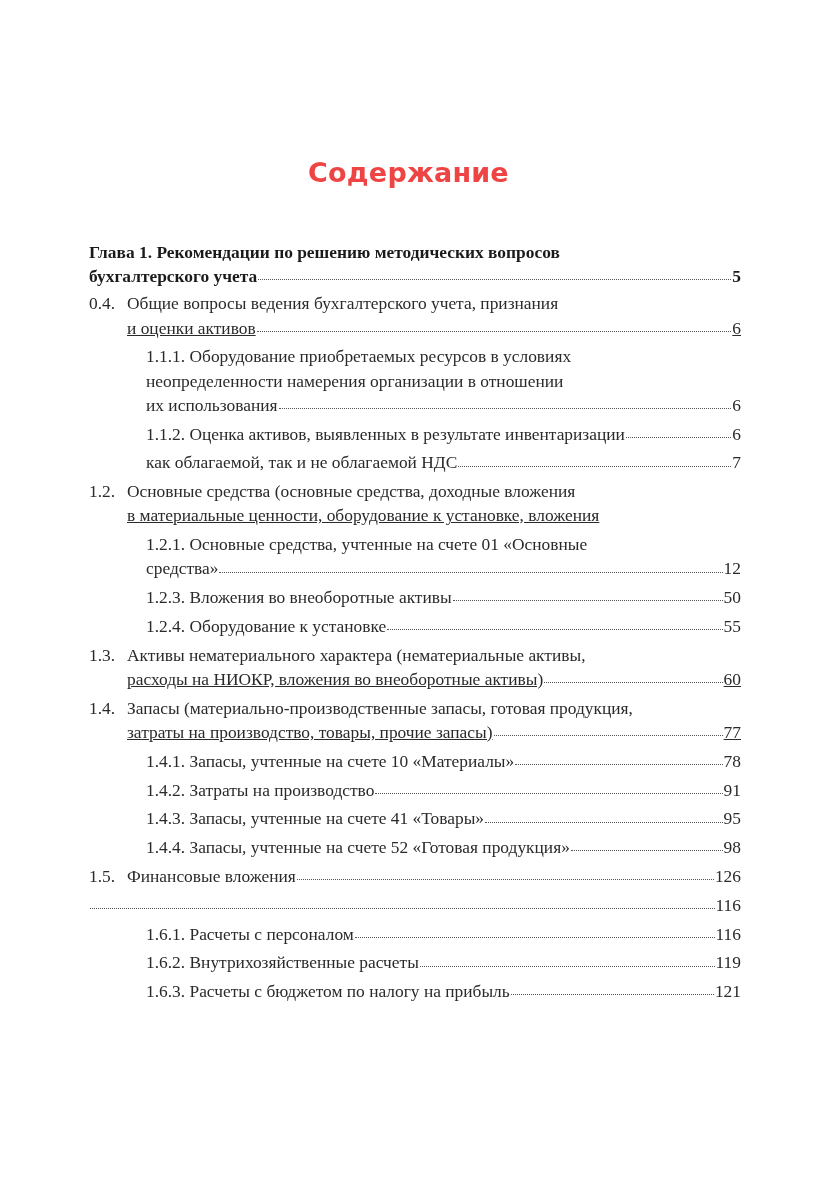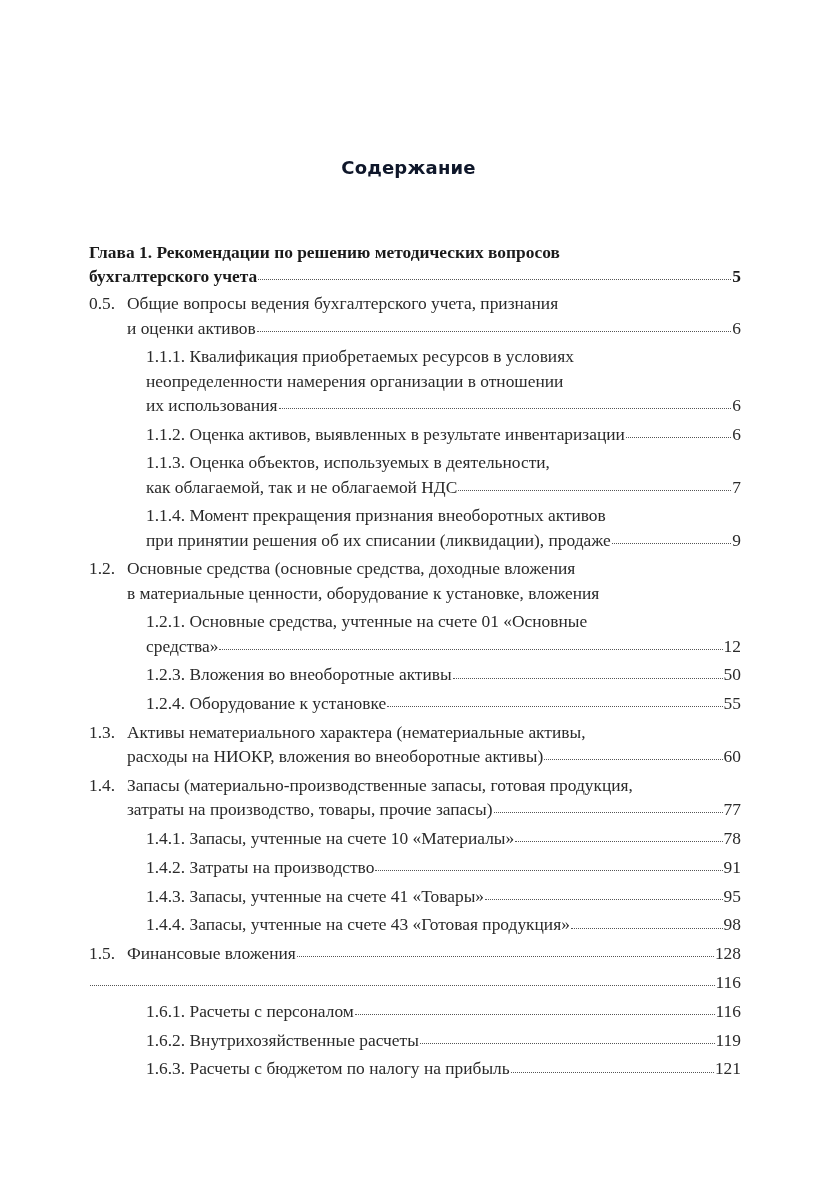--- a/index.html
+++ b/index.html
@@ -5,97 +5,88 @@
   html, body { margin: 0; padding: 0; background: #ffffff; }
   body {
     width: 817px; height: 1200px; position: relative; overflow: hidden;
     font-family: "Liberation Serif", "DejaVu Serif", serif;
     color: #2a2a2a;
   }
   .page-title {
     position: absolute; top: 157px; left: 0; width: 817px;
     text-align: center;
     font-family: "DejaVu Sans", "Liberation Sans", sans-serif;
-    font-weight: bold; font-size: 18px; letter-spacing: 0.2px;
-    color: #0f172a;
+    font-weight: bold; font-size: 27px; letter-spacing: 0.2px;
+    color: #ef4444;
   }
   .toc {
     position: absolute; top: 240px; left: 89px; width: 652px;
     font-size: 17.4px; line-height: 24.2px;
   }
   .entry { position: relative; margin-bottom: 4.6px; }
   .entry .line { display: block; white-space: nowrap; }
   .entry .last { display: flex; align-items: flex-start; white-space: nowrap; }
   .entry .last .txt { flex: 0 0 auto; }
   .entry .last .dots {
     flex: 1 1 auto; overflow: hidden; margin: 0 1px;
     border-bottom: 1.6px dotted #555; height: 0; position: relative; top: -3px;
     align-self: flex-end; margin-bottom: 5px;
   }
   .entry .last .pg { flex: 0 0 auto; }
 
   .lvl0 { font-weight: bold; color: #1a1a1a; margin-bottom: 3px; }
   .lvl1 .line, .lvl1 .last { padding-left: 0; }
-  .lvl1 .cont { padding-left: 38px; }
+  .lvl1 .cont { padding-left: 38px; text-decoration: underline; }
   .lvl1 .first .num { display: inline-block; min-width: 38px; }
   .lvl2 { padding-left: 57px; }
   .lvl2 .cont { padding-left: 0; }
 </style>
 </head>
 <body>
 
 <div class="page-title">Содержание</div>
 
 <div class="toc" id="toc">
     <div class="entry lvl0">
       <div class="line first"><span class="txt">Глава 1. Рекомендации по решению методических вопросов</span></div>
       <div class="last cont">
         <span class="txt">бухгалтерского учета</span>
         <span class="dots"></span>
         <span class="pg">5</span>
       </div>
     </div>
     <div class="entry lvl1">
-      <div class="line first"><span class="txt"><span class="num">0.5.</span><span>Общие вопросы ведения бухгалтерского учета, признания</span></span></div>
+      <div class="line first"><span class="txt"><span class="num">0.4.</span><span>Общие вопросы ведения бухгалтерского учета, признания</span></span></div>
       <div class="last cont">
         <span class="txt">и оценки активов</span>
         <span class="dots"></span>
         <span class="pg">6</span>
       </div>
     </div>
     <div class="entry lvl2">
-      <div class="line first"><span class="txt">1.1.1. Квалификация приобретаемых ресурсов в условиях</span></div>
+      <div class="line first"><span class="txt">1.1.1. Оборудование приобретаемых ресурсов в условиях</span></div>
       <div class="line cont"><span class="txt">неопределенности намерения организации в отношении</span></div>
       <div class="last cont">
         <span class="txt">их использования</span>
         <span class="dots"></span>
         <span class="pg">6</span>
       </div>
     </div>
     <div class="entry lvl2">
       <div class="last first">
         <span class="txt">1.1.2. Оценка активов, выявленных в результате инвентаризации</span>
         <span class="dots"></span>
         <span class="pg">6</span>
       </div>
     </div>
     <div class="entry lvl2">
-      <div class="line first"><span class="txt">1.1.3. Оценка объектов, используемых в деятельности,</span></div>
       <div class="last cont">
         <span class="txt">как облагаемой, так и не облагаемой НДС</span>
         <span class="dots"></span>
         <span class="pg">7</span>
-      </div>
-    </div>
-    <div class="entry lvl2">
-      <div class="line first"><span class="txt">1.1.4. Момент прекращения признания внеоборотных активов</span></div>
-      <div class="last cont">
-        <span class="txt">при принятии решения об их списании (ликвидации), продаже</span>
-        <span class="dots"></span>
-        <span class="pg">9</span>
       </div>
     </div>
     <div class="entry lvl1">
       <div class="line first"><span class="txt"><span class="num">1.2.</span><span>Основные средства (основные средства, доходные вложения</span></span></div>
       <div class="line cont"><span class="txt">в материальные ценности, оборудование к установке, вложения</span></div>
     </div>
     <div class="entry lvl2">
       <div class="line first"><span class="txt">1.2.1. Основные средства, учтенные на счете 01 «Основные</span></div>
       <div class="last cont">
         <span class="txt">средства»</span>
@@ -149,30 +140,30 @@
     </div>
     <div class="entry lvl2">
       <div class="last first">
         <span class="txt">1.4.3. Запасы, учтенные на счете 41 «Товары»</span>
         <span class="dots"></span>
         <span class="pg">95</span>
       </div>
     </div>
     <div class="entry lvl2">
       <div class="last first">
-        <span class="txt">1.4.4. Запасы, учтенные на счете 43 «Готовая продукция»</span>
+        <span class="txt">1.4.4. Запасы, учтенные на счете 52 «Готовая продукция»</span>
         <span class="dots"></span>
         <span class="pg">98</span>
       </div>
     </div>
     <div class="entry lvl1">
       <div class="last first">
         <span class="txt"><span class="num">1.5.</span><span>Финансовые вложения</span></span>
         <span class="dots"></span>
-        <span class="pg">128</span>
+        <span class="pg">126</span>
       </div>
     </div>
     <div class="entry lvl1">
       <div class="last first">
         <span class="dots"></span>
         <span class="pg">116</span>
       </div>
     </div>
     <div class="entry lvl2">
       <div class="last first">

